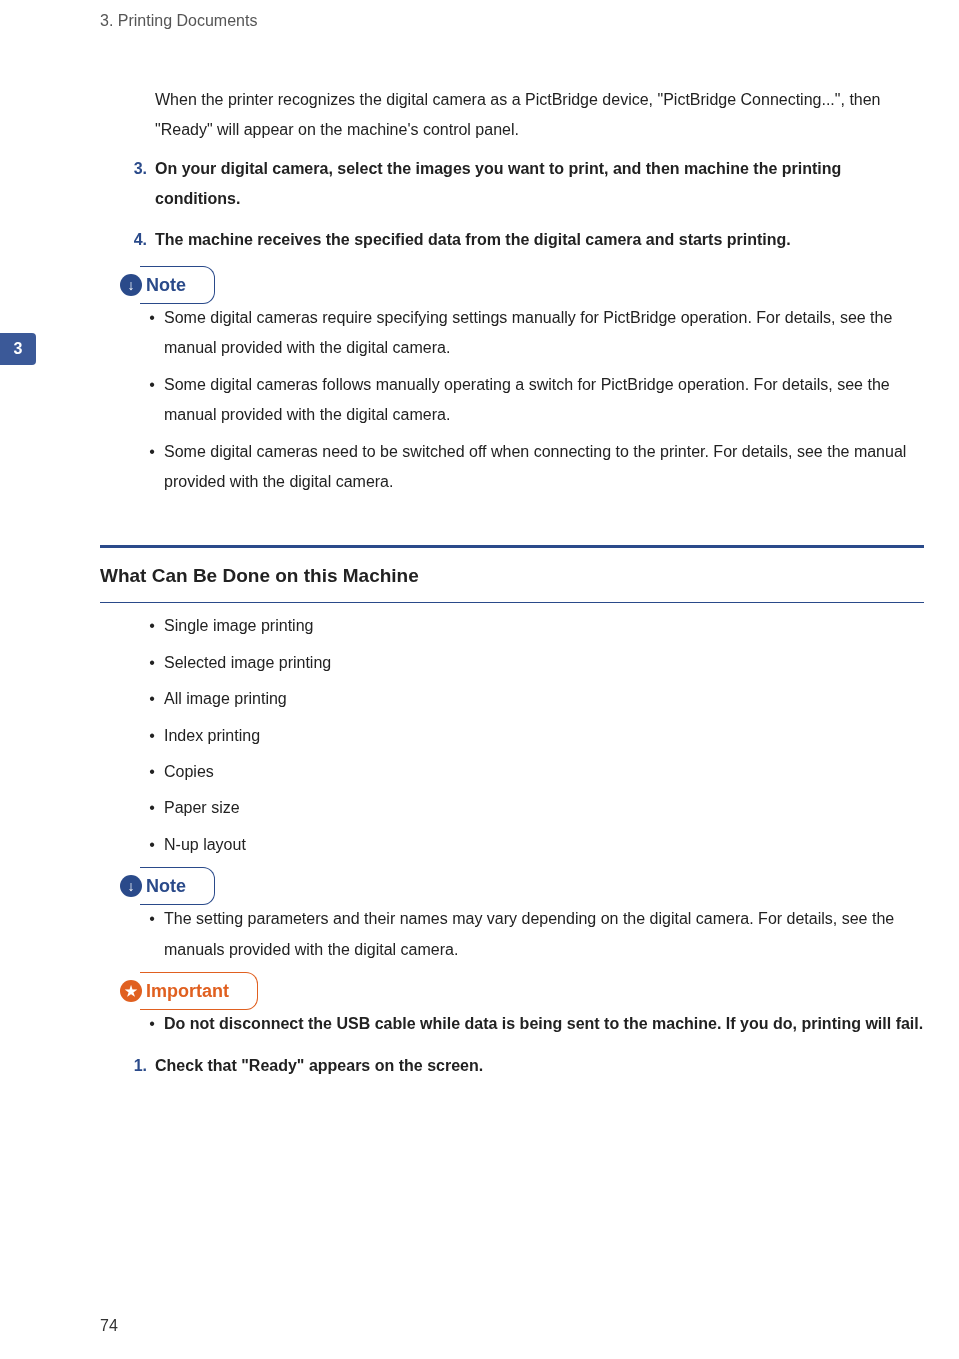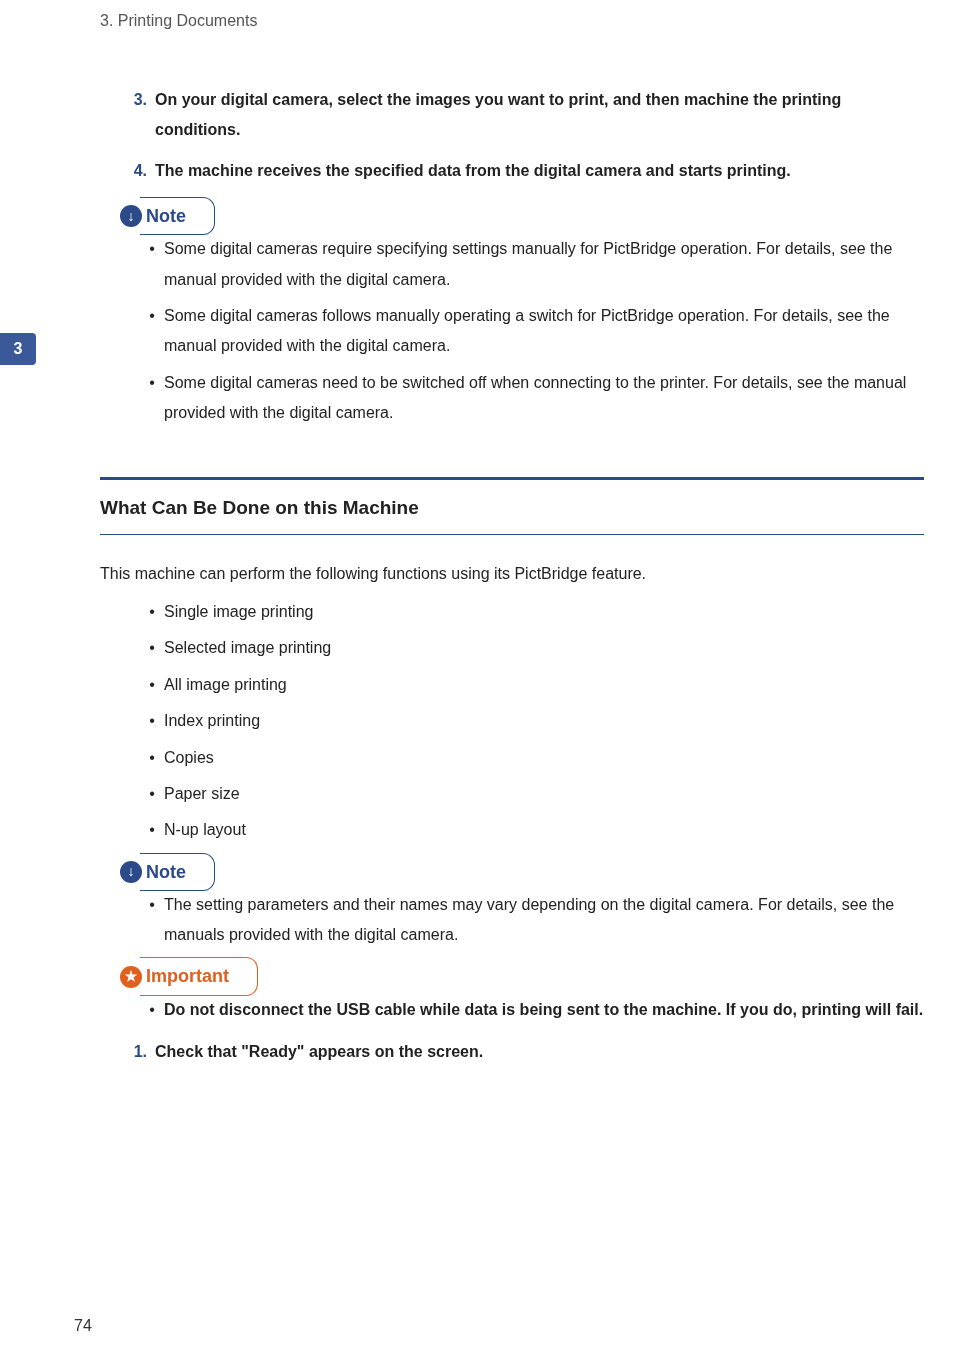--- a/index.html
+++ b/index.html
@@ -108,43 +108,44 @@
     .bullet-item.bold .btxt { font-weight: bold; }
     .section-heading {
       margin-top: 48px;
       border-top: 3px solid #2a4a8a;
       border-bottom: 1px solid #2a4a8a;
       padding: 10px 0 8px 0;
       font-size: 19px;
       font-weight: bold;
       color: #222;
       margin-left: -20px;
-      margin-bottom: 24px;
+      margin-bottom: 8px;
     }
     .para {
       margin-bottom: 8px;
       margin-left: -20px;
     }
     .page-number {
       position: absolute;
       bottom: 24px;
-      left: 74px;
+      left: 100px;
       font-size: 16px;
       color: #333;
     }
   </style>
 </head>
 <body>
 
 <div class="header-breadcrumb">3. Printing Documents</div>
 
 <div class="side-tab">3</div>
 
 <div class="content">
 
+  <div class="intro-text">When the printer recognizes the digital camera as a PictBridge device, "PictBridge Connecting...", then "Ready" will appear on the machine's control panel.</div>
 
   <div class="numbered-item">
     <div class="num">3.</div>
     <div class="txt">On your digital camera, select the images you want to print, and then machine the printing conditions.</div>
   </div>
   <div class="numbered-item">
     <div class="num">4.</div>
     <div class="txt">The machine receives the specified data from the digital camera and starts printing.</div>
   </div>
 
@@ -161,21 +162,20 @@
       <div class="dot">•</div>
       <div class="btxt">Some digital cameras follows manually operating a switch for PictBridge operation. For details, see the manual provided with the digital camera.</div>
     </div>
     <div class="bullet-item">
       <div class="dot">•</div>
       <div class="btxt">Some digital cameras need to be switched off when connecting to the printer. For details, see the manual provided with the digital camera.</div>
     </div>
   </div>
 
   <div class="section-heading">What Can Be Done on this Machine</div>
-  <div class="para">This machine can perform the following functions using its PictBridge feature.</div>
   <div class="bullet-list">
     <div class="bullet-item">
         <div class="dot">•</div>
         <div class="btxt">Single image printing</div>
       </div>
     <div class="bullet-item">
         <div class="dot">•</div>
         <div class="btxt">Selected image printing</div>
       </div>
     <div class="bullet-item">

